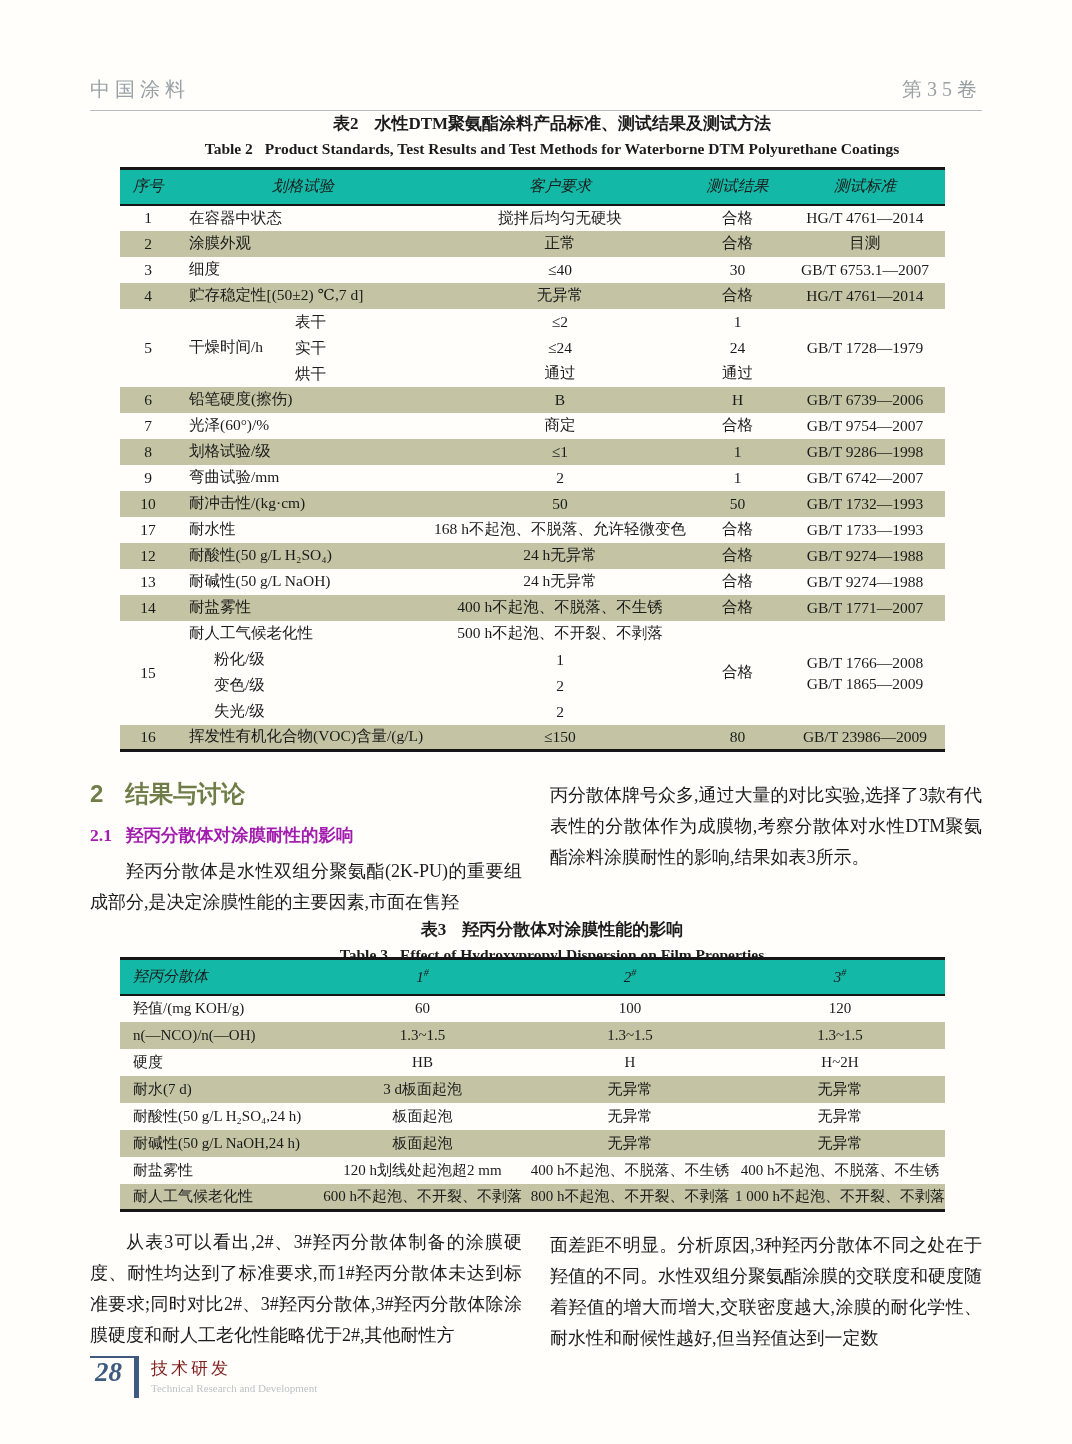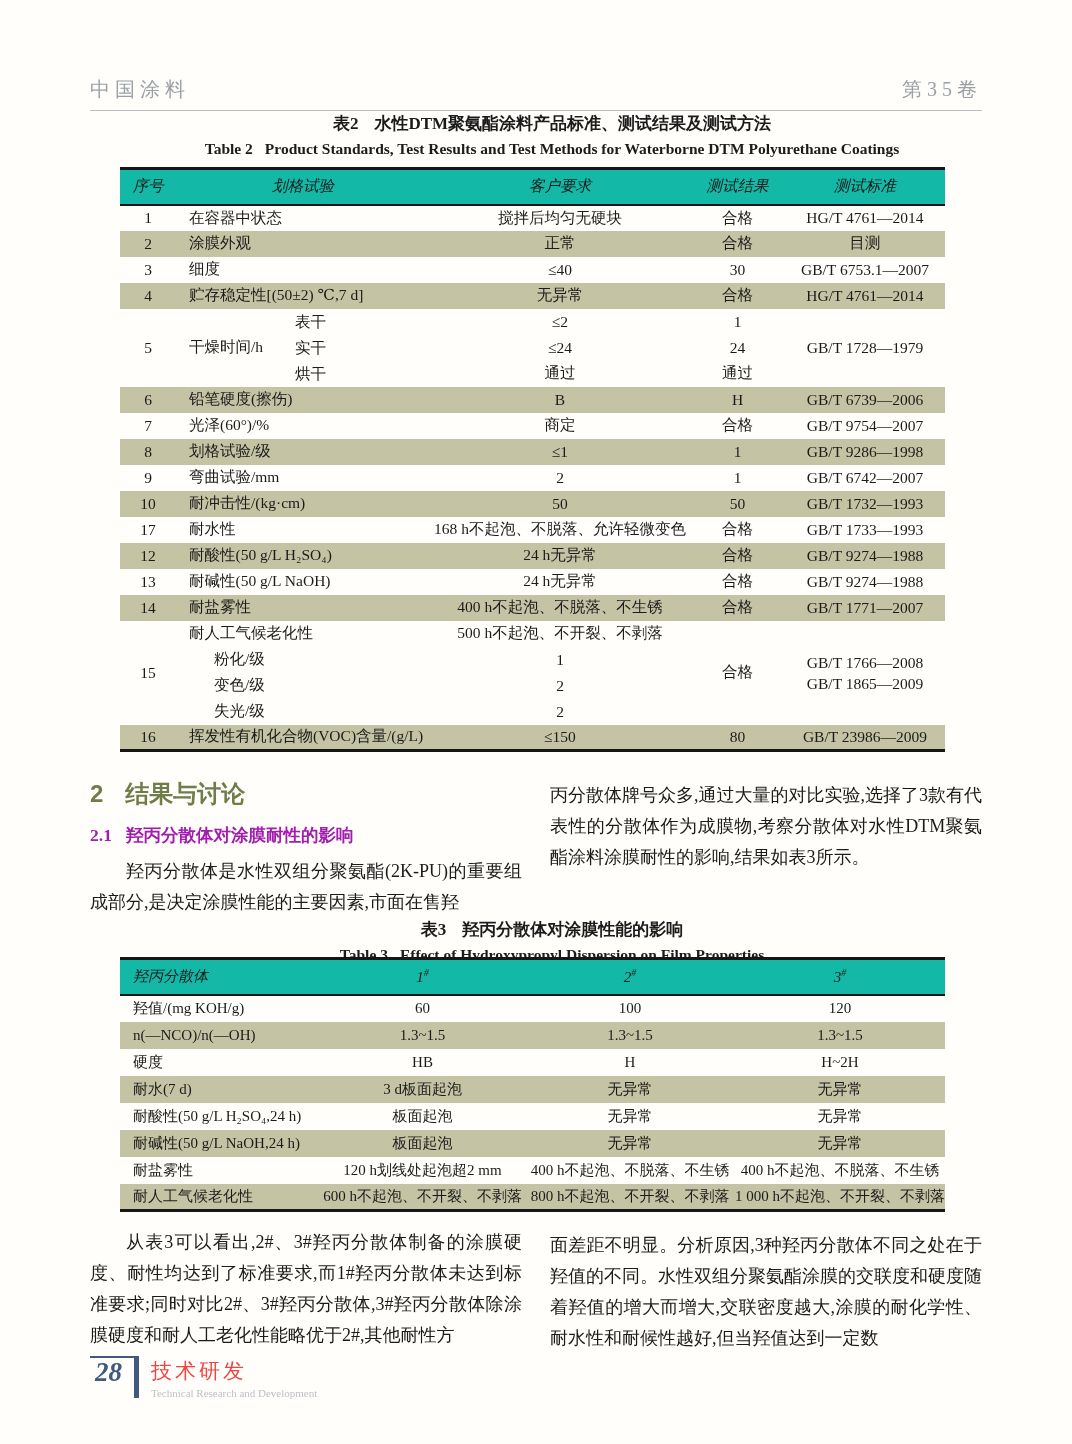--- a/index.html
+++ b/index.html
@@ -56,21 +56,21 @@
   .para.ind { text-indent:2em; }
   .para.noind { text-indent:0; margin-top:0; }
   
   .footer { position:absolute; top:1356px; left:90px; display:flex; align-items:flex-start; }
   .pagenum {
     font-style:italic; font-weight:bold; font-size:27px; color:#3e5a7e;
     border-top:2px solid #3e5a7e; border-right:5px solid #3e5a7e;
     padding:1px 12px 12px 5px; line-height:1;
   }
   .footer-labels { padding-left:12px; padding-top:1px; }
-  .footer-zh { font-size:21px; color:#ef4444; letter-spacing:3px; }
+  .footer-zh { font-size:17px; color:#7f1d1d; letter-spacing:3px; }
   .footer-en { font-size:11px; color:#bdc2c8; margin-top:2px; }
   sup.hash { font-size:10px; vertical-align:super; }
 </style>
 </head>
 <body>
 
 <div class="page">
 
   <div class="page-head">
     <span>中国涂料</span>

